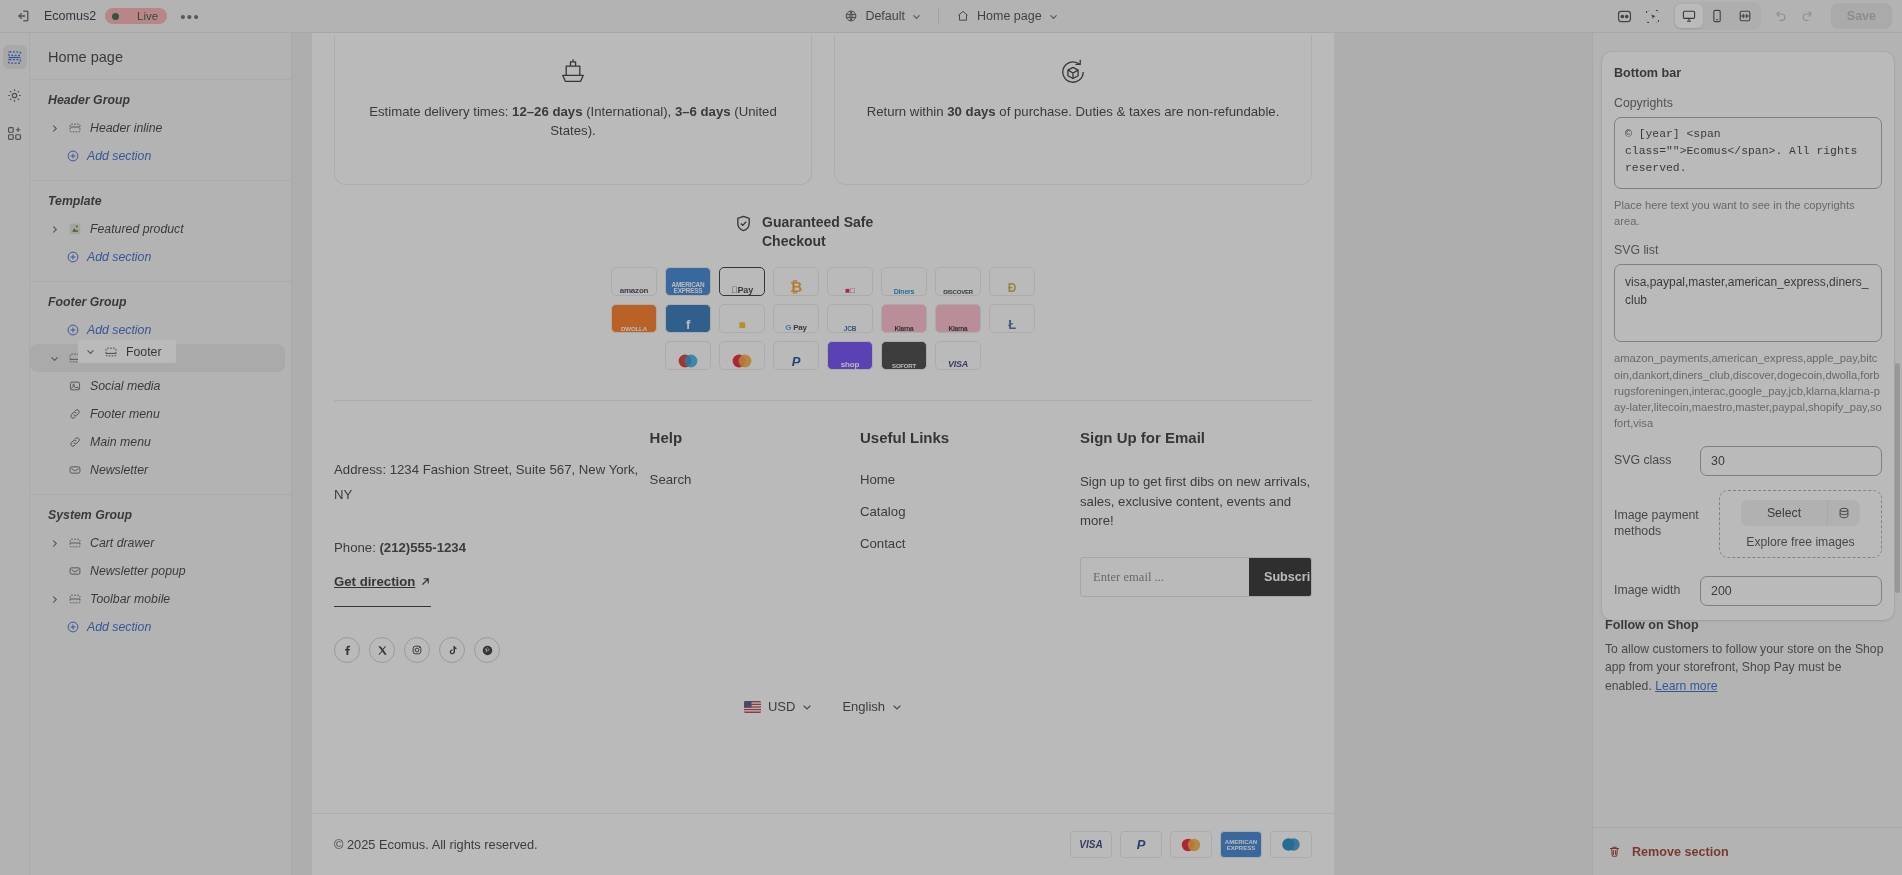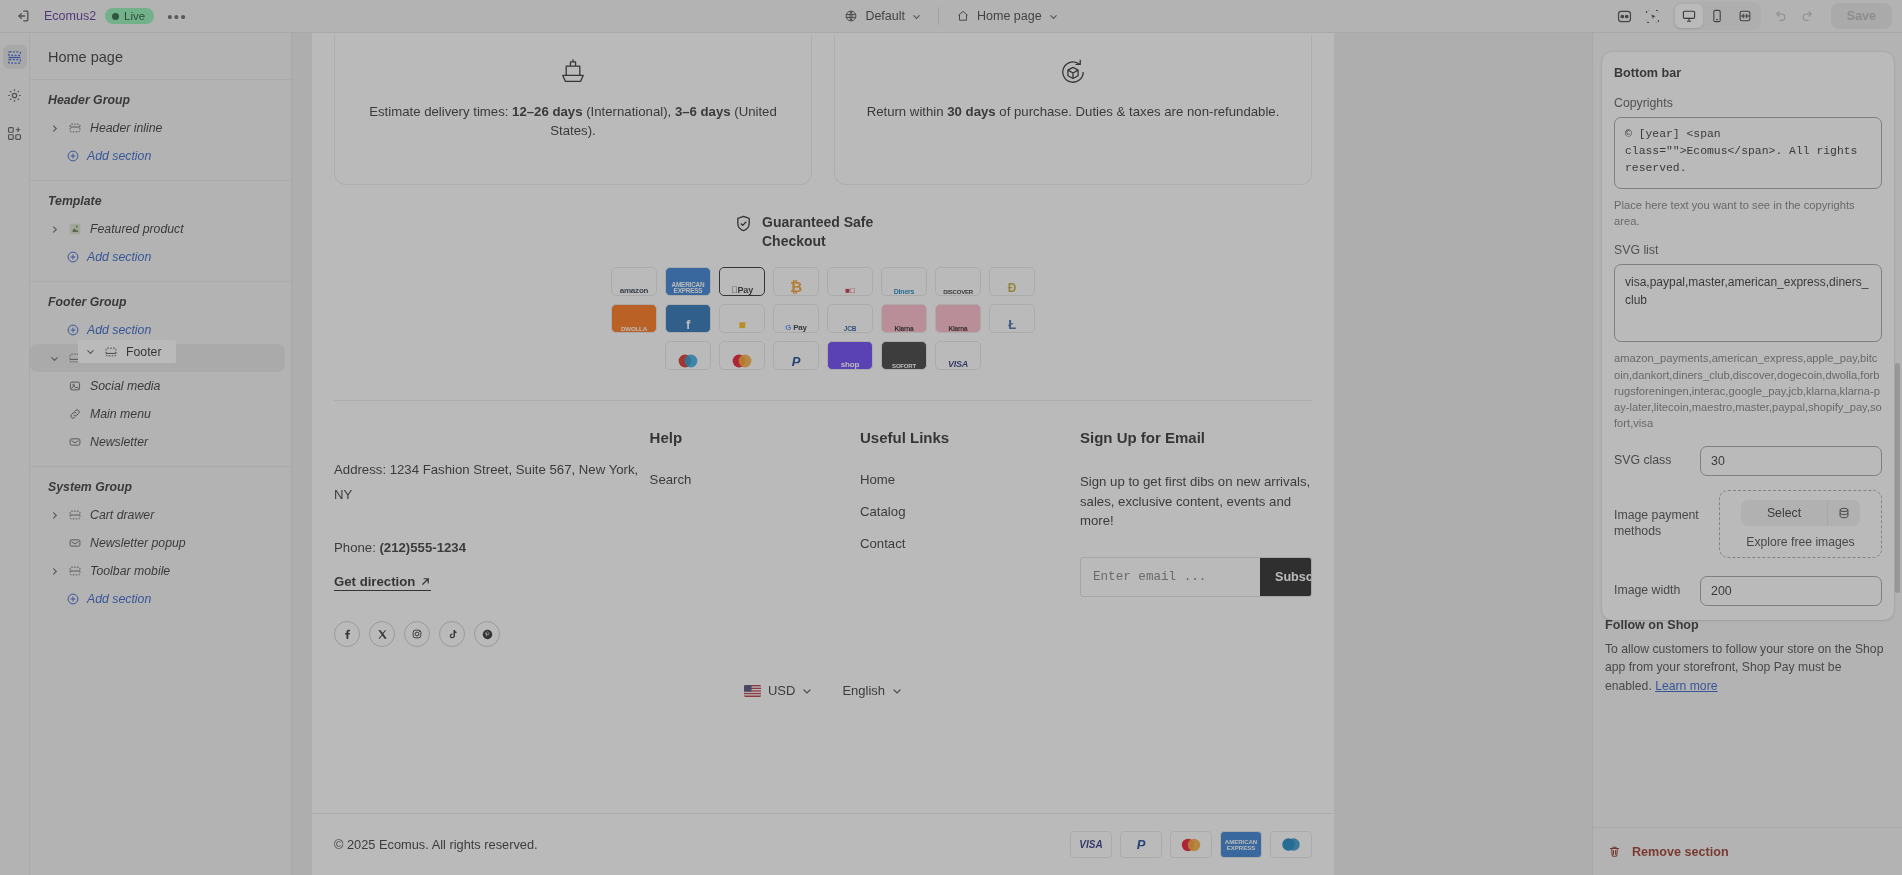--- a/index.html
+++ b/index.html
@@ -15,24 +15,24 @@
     position: absolute; top: 0; left: 0; width: 1902px; height: 33px;
     background: #f3f3f3; display: flex; align-items: center;
     border-bottom: 1px solid #e0e0e0;
   }
   .tb-left { display: flex; align-items: center; gap: 9px; padding-left: 10px; }
   .icon-btn {
     width: 25px; height: 25px; border-radius: 6px;
     display: flex; align-items: center; justify-content: center;
     color: #4a4a4a; cursor: pointer;
   }
-  .store-name { font-size: 12.5px; color: #4c1d95; font-weight: 400; }
+  .store-name { font-size: 12.5px; color: #0f172a; font-weight: 400; }
   .live-badge {
-    display: inline-flex; align-items: center; gap: 5px;
-    background: #86efac; color: #0a3d20;
+    display: inline-flex; align-items: center; gap: 18px;
+    background: #fca5a5; color: #0a3d20;
     border-radius: 9px; padding: 2px 9px 2px 7px;
     font-size: 11.5px; font-weight: 500;
   }
   .live-dot { width: 7px; height: 7px; border-radius: 50%; background: #15502f; }
   .dots-btn { font-size: 15px; color: #5a5a5a; letter-spacing: 1.4px; padding: 0 4px; cursor:pointer;}
 
   .tb-center {
     position: absolute; left: 0; right: 0; margin: 0 auto;
     display: flex; align-items: center; justify-content: center; gap: 0px;
   }
@@ -173,36 +173,36 @@
   .fcol-4 { flex: 1; }
   .fc-head { font-size: 15px; font-weight: 700; margin-bottom: 26px; }
   .fc-line { font-size: 13.2px; line-height: 1.9; color: #262626; margin-top: 28px; }
   .fc-line b { font-weight: 700; }
   .fc-link {
     font-size: 13.2px; color: #262626; margin-bottom: 17px; cursor: pointer;
   }
   .getdir {
     display: inline-flex; align-items: center; gap: 5px;
     font-size: 13.2px; font-weight: 700; border-bottom: 1.5px solid #1a1a1a;
-    padding-bottom: 1px; margin-top: 14px; cursor: pointer;
+    padding-bottom: 17px; margin-top: 14px; cursor: pointer; text-decoration: underline;
   }
   .socials { display: flex; gap: 9px; margin-top: 30px; }
   .soc {
     width: 26px; height: 26px; border-radius: 50%; border: 1px solid #c9c9c9;
     display: flex; align-items: center; justify-content: center; cursor: pointer;
   }
   .news-desc { font-size: 13.2px; line-height: 1.5; color: #262626; max-width: 245px; }
   .news-form {
     margin-top: 26px; display: flex; align-items: center;
     border: 1px solid #dcdcdc; border-radius: 3px; width: 232px; height: 40px;
     padding-left: 12px; overflow: hidden; background: #fff;
   }
   .news-input {
     border: none; outline: none; flex: 1; font-size: 12.6px; color: #15803d;
-    font-family: Liberation Mono, monospace; background: transparent;
+    font-family: Liberation Serif, serif; background: transparent;
   }
   .sub-btn {
     background: #111; color: #fff; border: none; height: 40px;
     font-size: 12.6px; font-weight: 700; padding: 0 15px; cursor: pointer;
     display: flex; align-items: center; gap: 8px; font-family: "Liberation Sans", sans-serif;
   }
   .locale-row {
     display: flex; justify-content: center; gap: 30px; align-items: center;
     margin-top: 36px; padding-bottom: 6px;
   }
@@ -522,20 +522,29 @@
       </div>
       <div class="sb-row sb-sub">
         <span class="sb-ico">
           <svg width="14" height="14" viewBox="0 0 20 20" fill="none" stroke="#4a4a4a" stroke-width="1.3">
             <rect x="3.5" y="4.5" width="13" height="11" rx="2"></rect>
               <circle cx="8" cy="8.6" r="1.1"></circle>
               <path d="M4.2 14l4-4 3 3 1.8-1.6 3.2 3.1"></path>
           </svg>
         </span>
         <span class="sb-label">Social media</span>
+      </div>
+      <div class="sb-row sb-sub">
+        <span class="sb-ico">
+          <svg width="14" height="14" viewBox="0 0 20 20" fill="none" stroke="#4a4a4a" stroke-width="1.4" stroke-linecap="round">
+            <path d="M8.4 11.6a3 3 0 004.3 0l2.4-2.4a3 3 0 10-4.3-4.3l-1 1"></path>
+              <path d="M11.6 8.4a3 3 0 00-4.3 0l-2.4 2.4a3 3 0 104.3 4.3l1-1"></path>
+          </svg>
+        </span>
+        <span class="sb-label">Footer menu</span>
       </div>
       <div class="sb-row sb-sub">
         <span class="sb-ico">
           <svg width="14" height="14" viewBox="0 0 20 20" fill="none" stroke="#4a4a4a" stroke-width="1.4" stroke-linecap="round">
             <path d="M8.4 11.6a3 3 0 004.3 0l2.4-2.4a3 3 0 10-4.3-4.3l-1 1"></path>
               <path d="M11.6 8.4a3 3 0 00-4.3 0l-2.4 2.4a3 3 0 104.3 4.3l1-1"></path>
           </svg>
         </span>
         <span class="sb-label">Main menu</span>
       </div>

